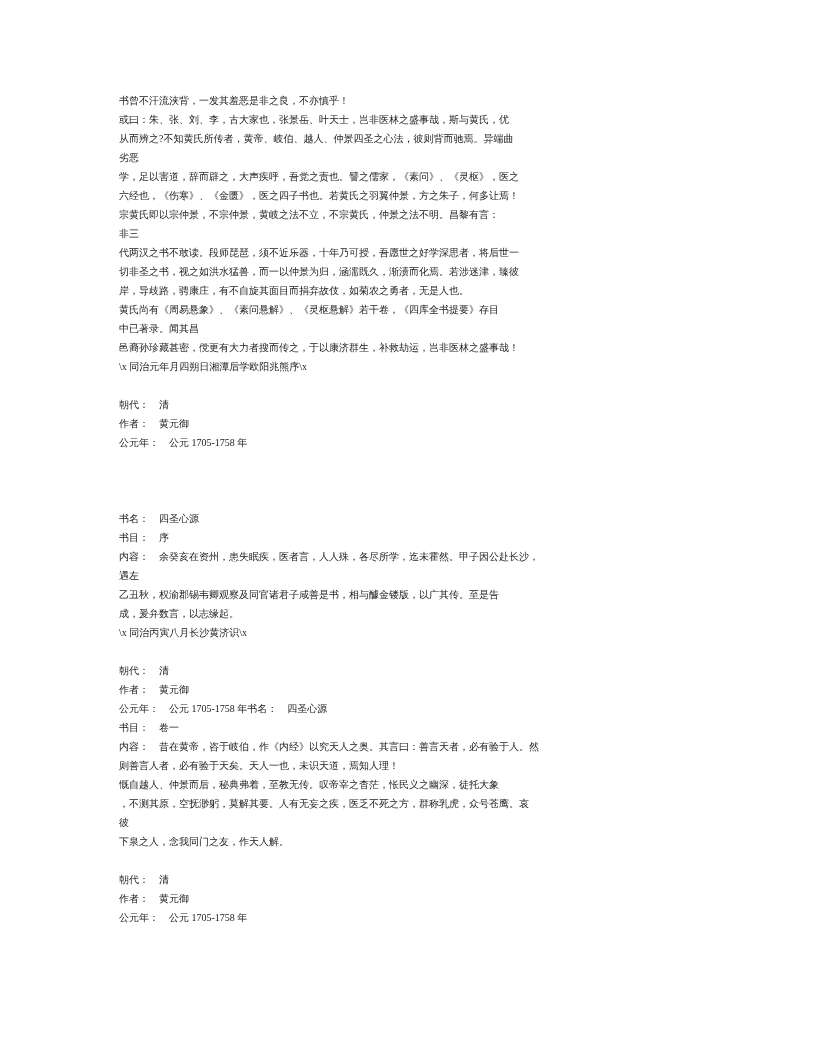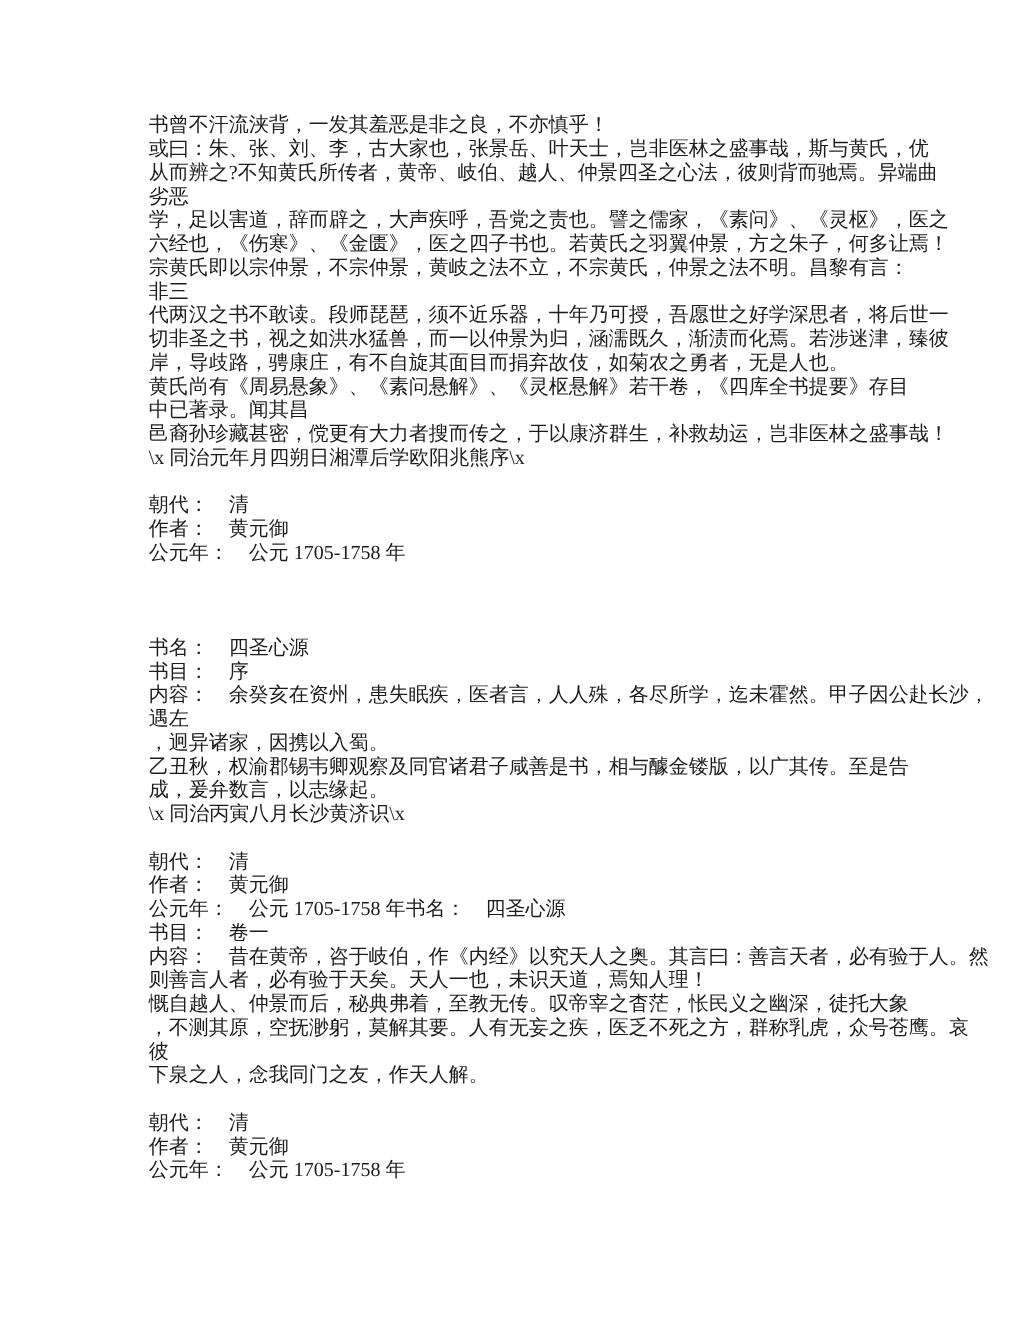--- a/index.html
+++ b/index.html
@@ -21,21 +21,21 @@
   }
   .block {
     margin: 0;
     padding: 0;
   }
   .gap-1 { margin-bottom: 19px; }
   .gap-2 { margin-bottom: 57px; }
   .line {
     height: 19px;
     line-height: 19px;
-    font-size: 16px;
+    font-size: 10px;
     white-space: pre;
     letter-spacing: 0;
   }
 </style>
 </head>
 <body>
 
 <div class="page">
 
   <section class="block gap-1">
@@ -60,21 +60,20 @@
     <div class="line">朝代：　清</div>
     <div class="line">作者：　黄元御</div>
     <div class="line">公元年：　公元 1705-1758 年</div>
   </section>
 
   <section class="block gap-1">
     <div class="line">书名：　四圣心源</div>
     <div class="line">书目：　序</div>
     <div class="line">内容：　余癸亥在资州，患失眠疾，医者言，人人殊，各尽所学，迄未霍然。甲子因公赴长沙，</div>
     <div class="line">遇左</div>
-    <div class="line">，迥异诸家，因携以入蜀。</div>
     <div class="line">乙丑秋，权渝郡锡韦卿观察及同官诸君子咸善是书，相与醵金镂版，以广其传。至是告</div>
     <div class="line">成，爰弁数言，以志缘起。</div>
     <div class="line">\x 同治丙寅八月长沙黄济识\x</div>
   </section>
 
   <section class="block gap-1">
     <div class="line">朝代：　清</div>
     <div class="line">作者：　黄元御</div>
     <div class="line">公元年：　公元 1705-1758 年书名：　四圣心源</div>
     <div class="line">书目：　卷一</div>

